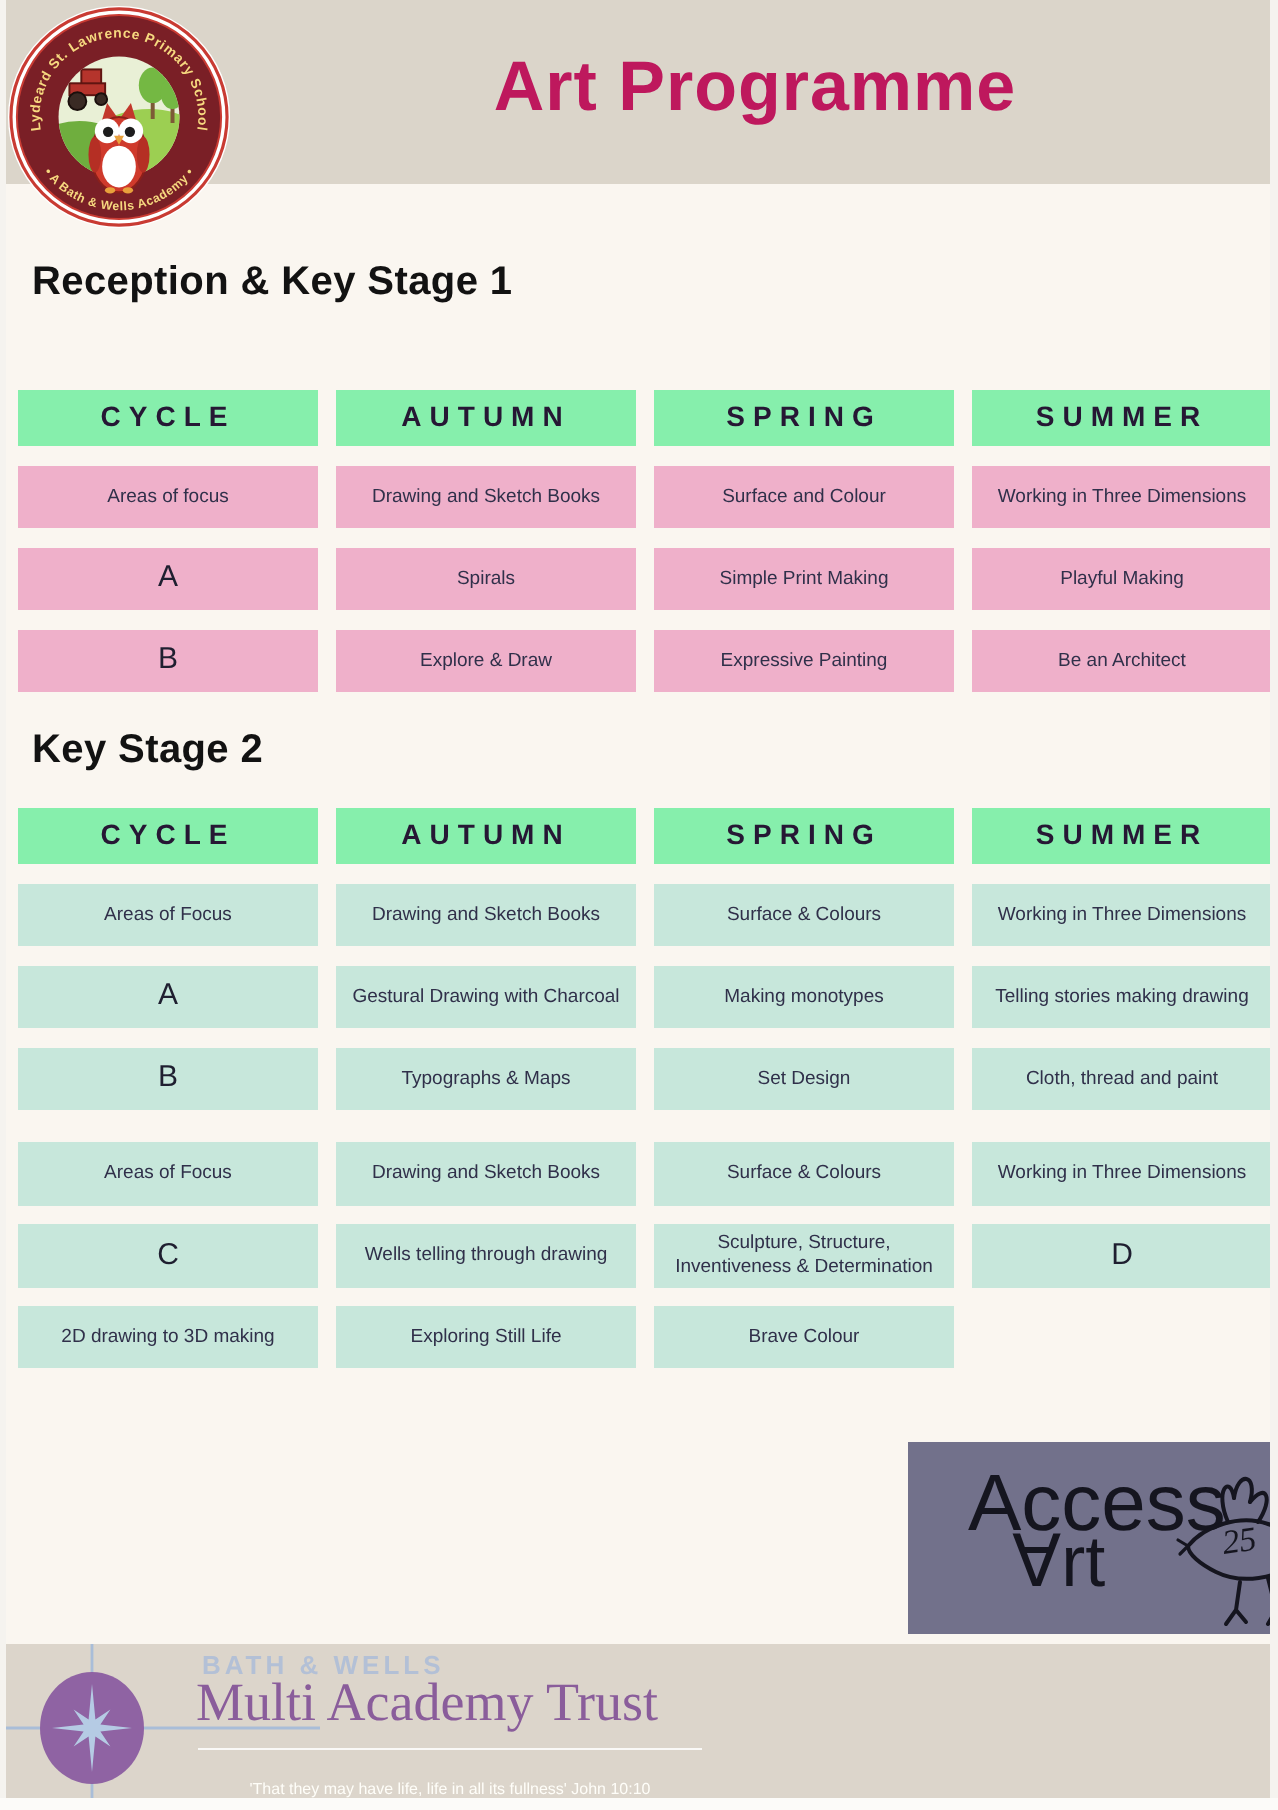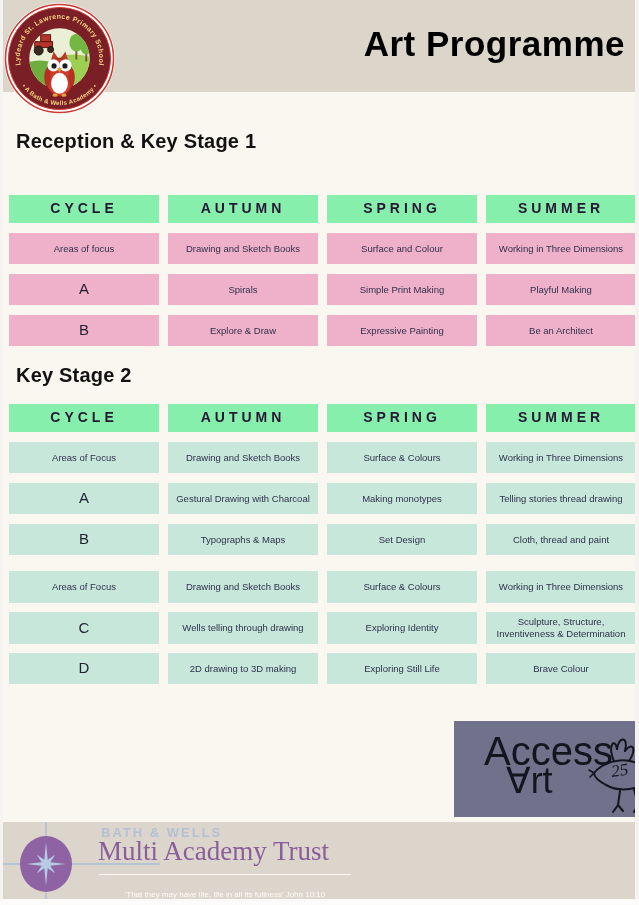--- a/index.html
+++ b/index.html
@@ -10,22 +10,22 @@
     outline:1px solid #cfcfcf;
   }
   .edge{position:absolute;background:#f5f3ef;z-index:30;}
   .edge-l{left:0;top:0;width:3px;height:905px;}
   .edge-r{right:0;top:0;width:4px;height:905px;}
   .edge-b{left:0;bottom:0;width:639px;height:6px;background:#fcfbf9;}
 
   
   .banner{position:absolute;left:0;top:0;width:639px;height:92px;background:#dbd5ca;}
   .title{
-    position:absolute;left:130px;right:14px;top:24px;text-align:right;
-    font-size:35px;font-weight:600;color:#000000;letter-spacing:.5px;
+    position:absolute;left:130px;right:14px;top:24px;text-align:center;
+    font-size:35px;font-weight:600;color:#be185d;letter-spacing:.5px;
   }
   .badge{position:absolute;left:3px;top:2px;width:113px;height:113px;z-index:5;}
   .badge svg{display:block;width:113px;height:113px;}
   .arc-text{fill:#f6d87f;font-weight:bold;font-family:"Liberation Sans",sans-serif;}
 
   
   .sec-head{
     position:absolute;left:16px;font-size:20px;font-weight:800;color:#121212;
     letter-spacing:.2px;
   }
@@ -163,37 +163,36 @@
     <div class="cell hdr">SUMMER</div>
 
     <div class="cell teal">Areas of Focus</div>
     <div class="cell teal">Drawing and Sketch Books</div>
     <div class="cell teal">Surface &amp; Colours</div>
     <div class="cell teal">Working in Three Dimensions</div>
 
     <div class="cell teal lg">A</div>
     <div class="cell teal">Gestural Drawing with Charcoal</div>
     <div class="cell teal">Making monotypes</div>
-    <div class="cell teal">Telling stories thread drawing</div>
+    <div class="cell teal">Telling stories making drawing</div>
 
     <div class="cell teal lg">B</div>
     <div class="cell teal">Typographs &amp; Maps</div>
     <div class="cell teal">Set Design</div>
     <div class="cell teal">Cloth, thread and paint</div>
   </div>
 
   <div class="grid ks2b">
     <div class="cell teal">Areas of Focus</div>
     <div class="cell teal">Drawing and Sketch Books</div>
     <div class="cell teal">Surface &amp; Colours</div>
     <div class="cell teal">Working in Three Dimensions</div>
 
     <div class="cell teal lg">C</div>
     <div class="cell teal">Wells telling through drawing</div>
-    <div class="cell teal">Exploring Identity</div>
     <div class="cell teal">Sculpture, Structure, Inventiveness &amp; Determination</div>
 
     <div class="cell teal lg">D</div>
     <div class="cell teal">2D drawing to 3D making</div>
     <div class="cell teal">Exploring Still Life</div>
     <div class="cell teal">Brave Colour</div>
   </div>
 
   <div class="accessart">
     <svg viewBox="0 0 213 96">

